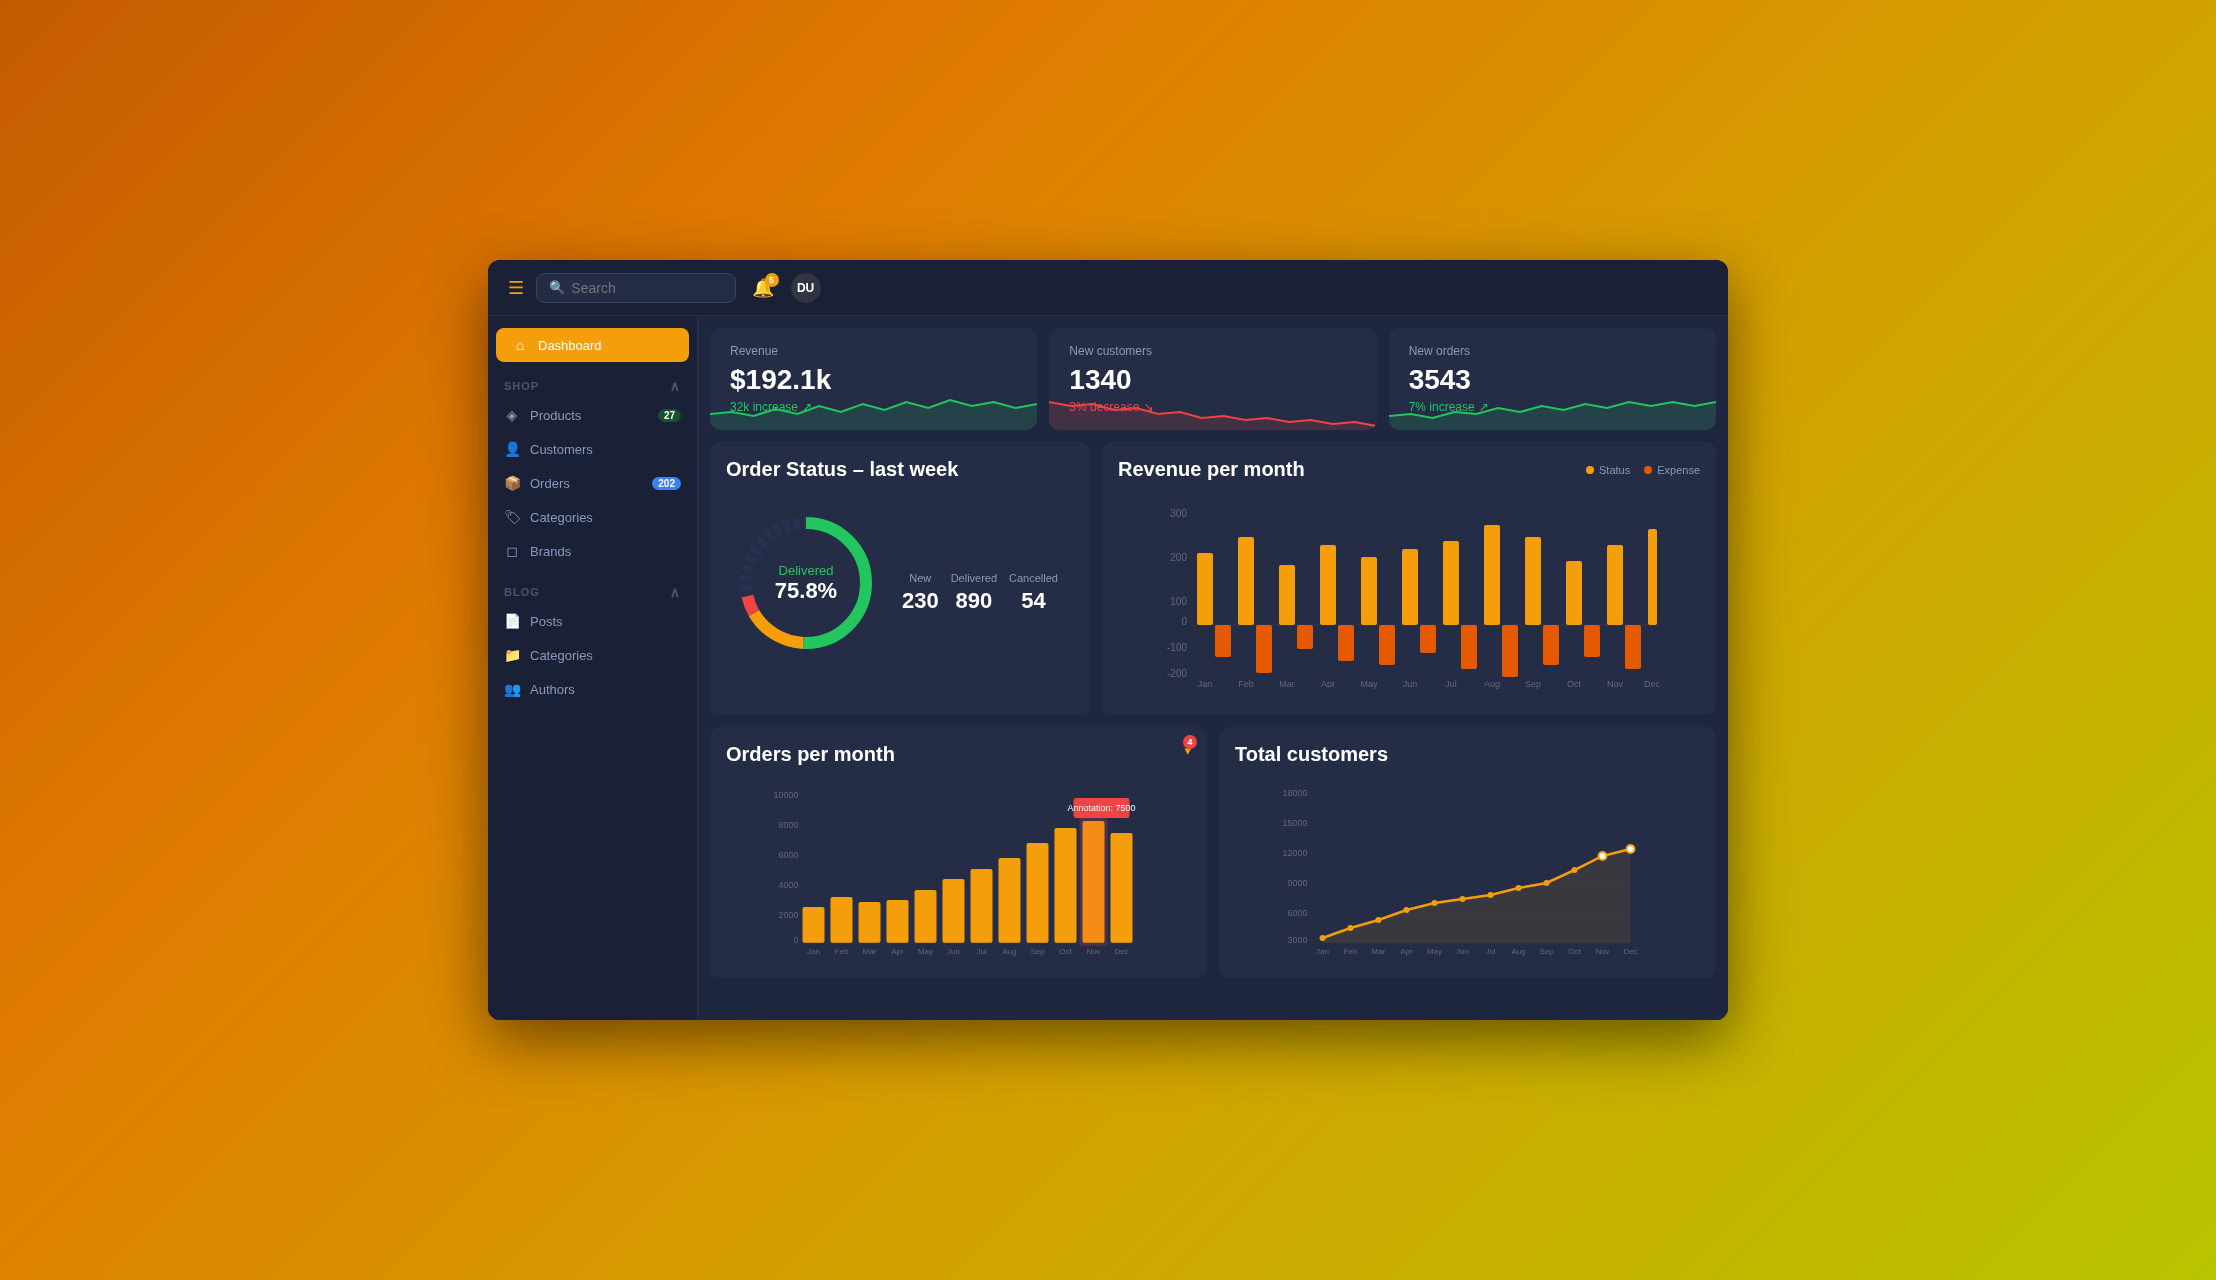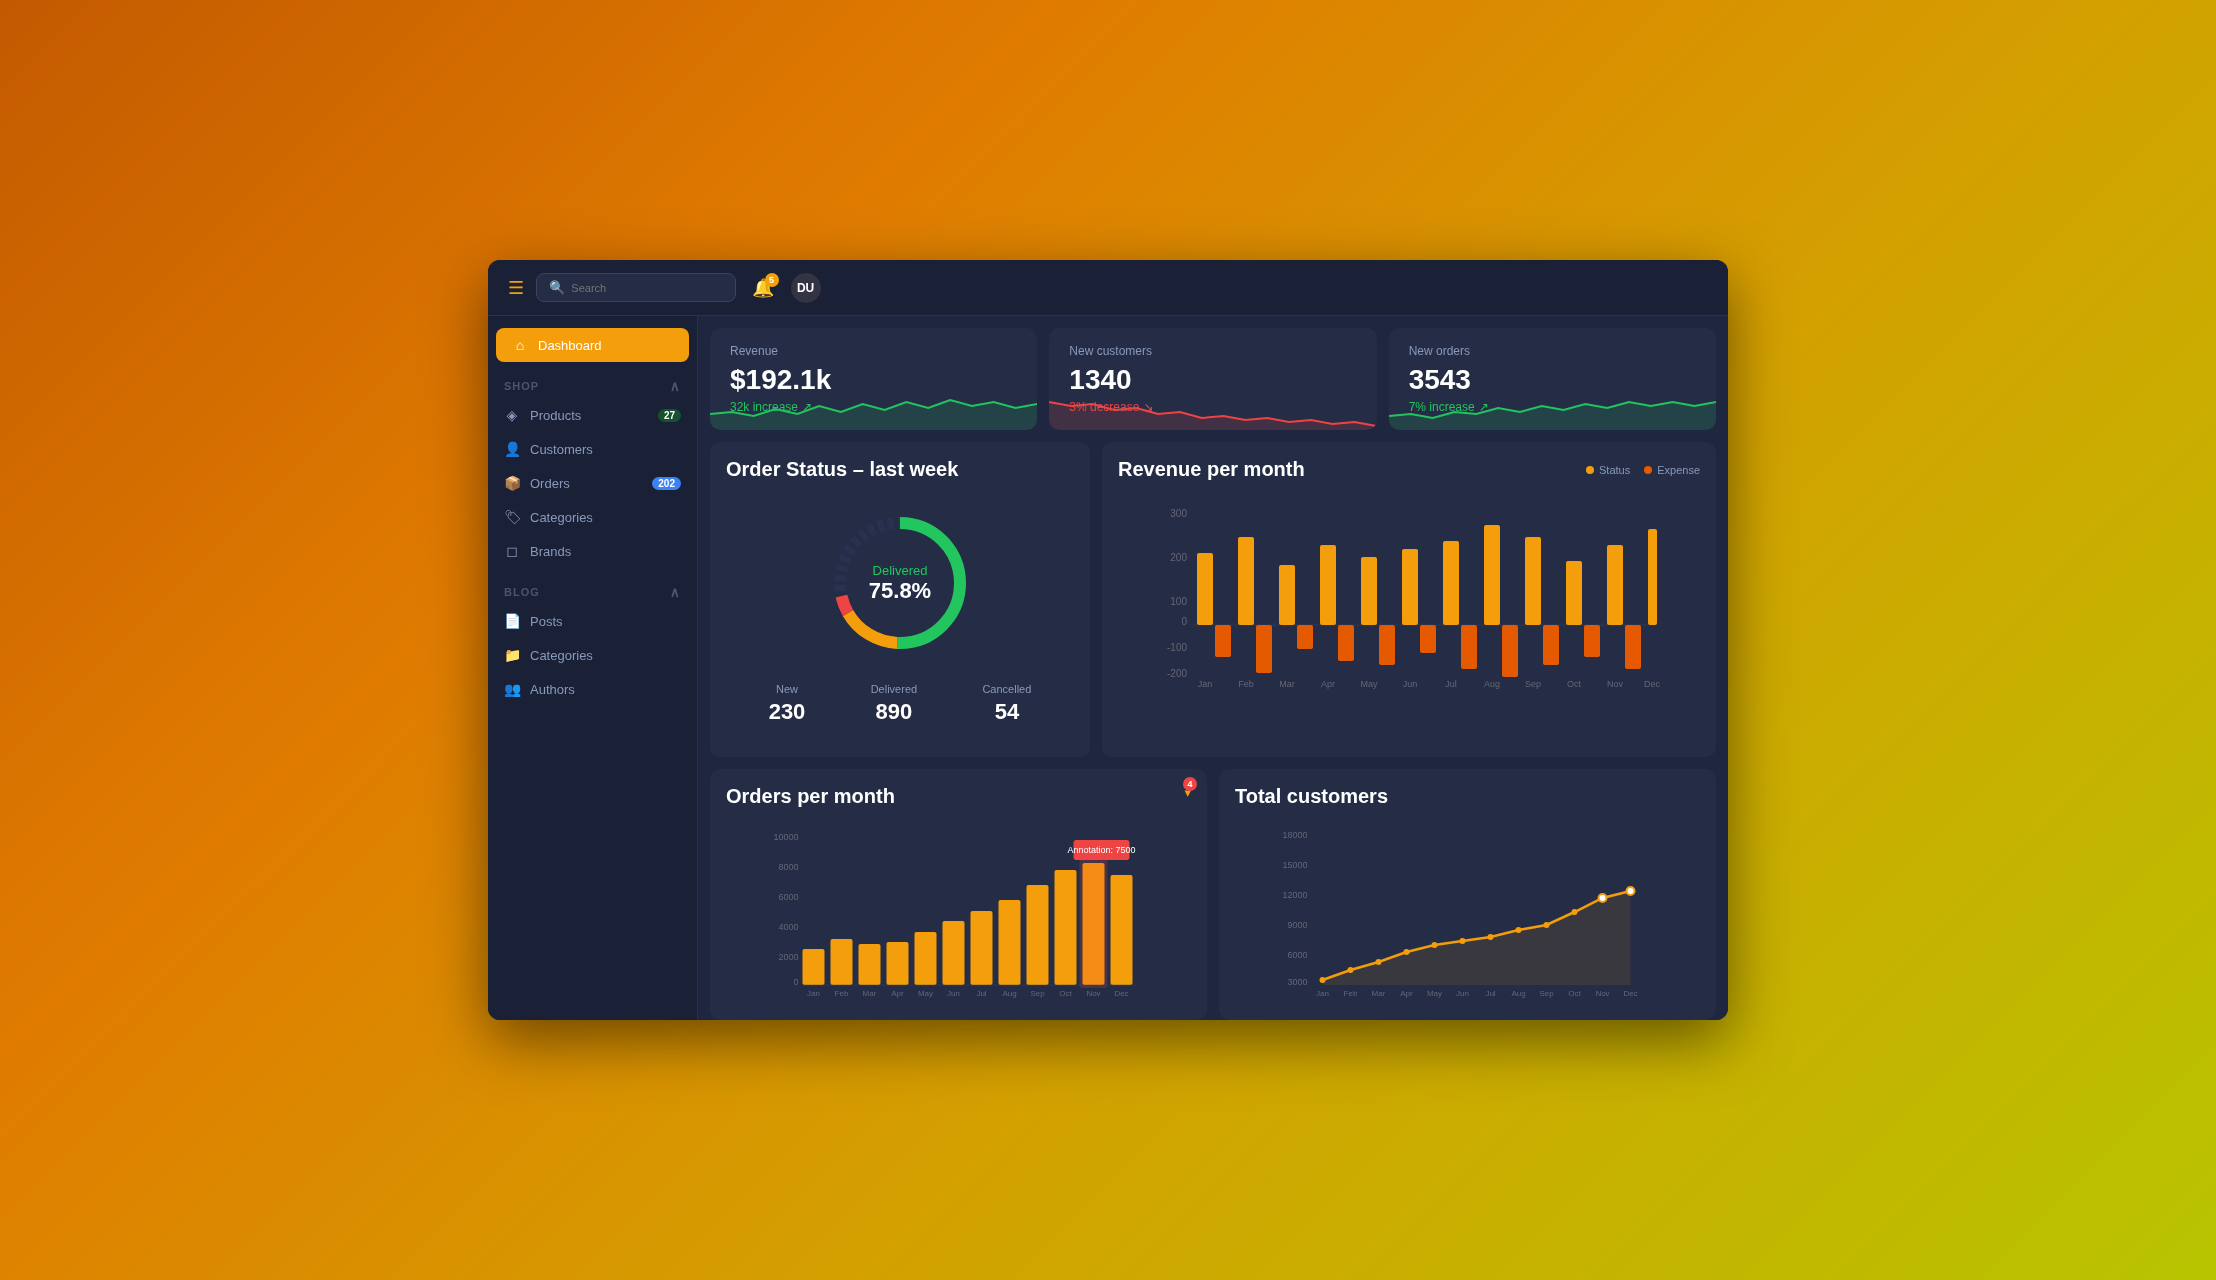--- a/index.html
+++ b/index.html
@@ -33,21 +33,21 @@
     .menu-icon { color: #f59e0b; font-size: 18px; cursor: pointer; margin-right: 12px; }
     .logo { color: #fff; font-size: 20px; font-weight: 700; flex: 1; }
     .search-bar {
       display: flex; align-items: center;
       background: #242d45; border: 1px solid #3a4460;
       border-radius: 8px; padding: 6px 12px; gap: 6px;
       width: 200px;
     }
     .search-bar input {
       background: none; border: none; outline: none;
-      color: #f97316; font-size: 11px; width: 100%;
+      color: #f97316; font-size: 14px; width: 100%;
     }
     .search-icon { color: #667; font-size: 13px; }
     .top-right { display: flex; align-items: center; gap: 16px; margin-left: 16px; }
     .notif-btn { position: relative; color: #aab; font-size: 18px; cursor: pointer; }
     .notif-badge {
       position: absolute; top: -4px; right: -4px;
       background: #f59e0b; color: #fff; font-size: 9px;
       border-radius: 50%; width: 14px; height: 14px;
       display: flex; align-items: center; justify-content: center; font-weight: 700;
     }
@@ -95,21 +95,21 @@
     .stat-change.down { color: #ef4444; }
     .mini-chart { position: absolute; bottom: 0; left: 0; right: 0; height: 36px; }
     .charts-row { display: flex; gap: 12px; margin-bottom: 12px; }
     .chart-card {
       background: #242d45; border-radius: 10px; padding: 16px;
       flex: 1;
     }
     .chart-card.order-status { flex: 0 0 380px; }
     .chart-title { font-size: 20px; font-weight: 600; color: #fff; margin-bottom: 12px; }
     .donut-section {
-      display: flex; flex-direction: column; align-items: center;
+      display: flex; flex-direction: row; align-items: center;
       padding: 10px 0 16px;
     }
     .donut-container { position: relative; width: 160px; height: 160px; margin-bottom: 20px; }
     .donut-label {
       position: absolute; top: 50%; left: 50%; transform: translate(-50%, -50%);
       text-align: center;
     }
     .donut-label .dl { font-size: 13px; color: #22c55e; font-weight: 500; }
     .donut-label .dv { font-size: 22px; font-weight: 700; color: #fff; }
     .order-stats { display: flex; justify-content: space-around; width: 100%; padding: 0 10px; }

